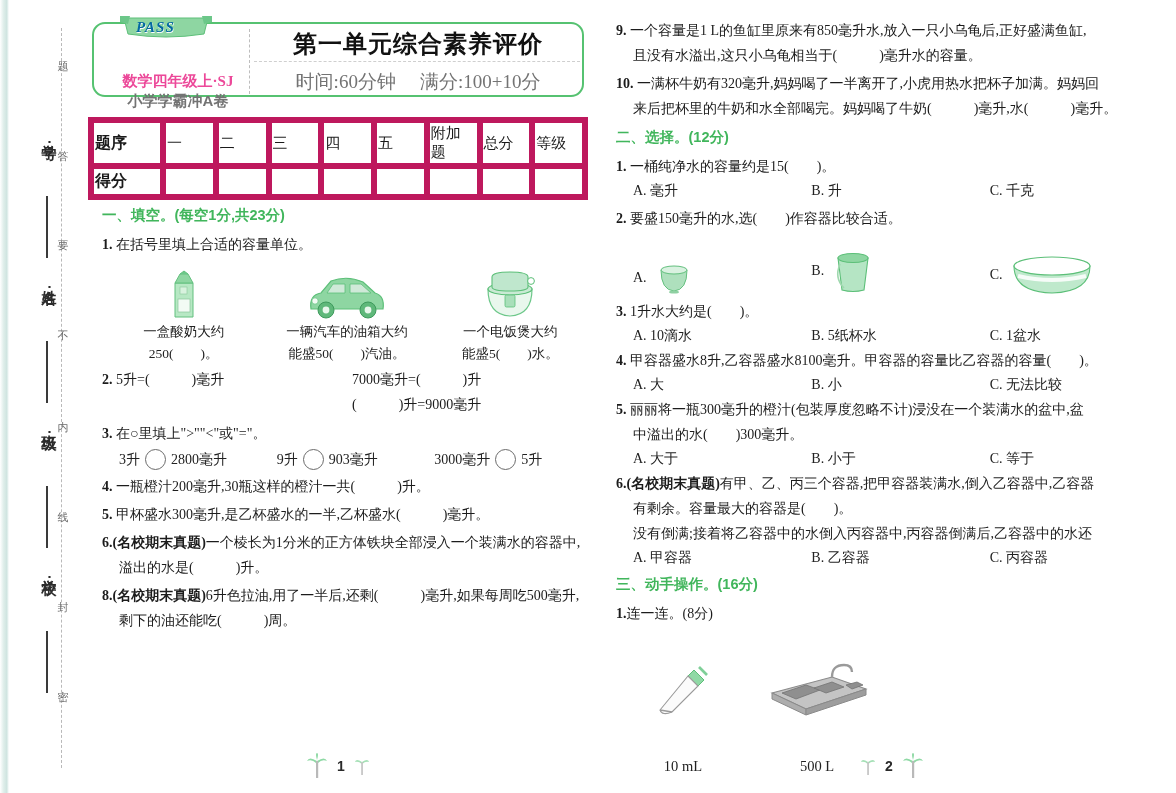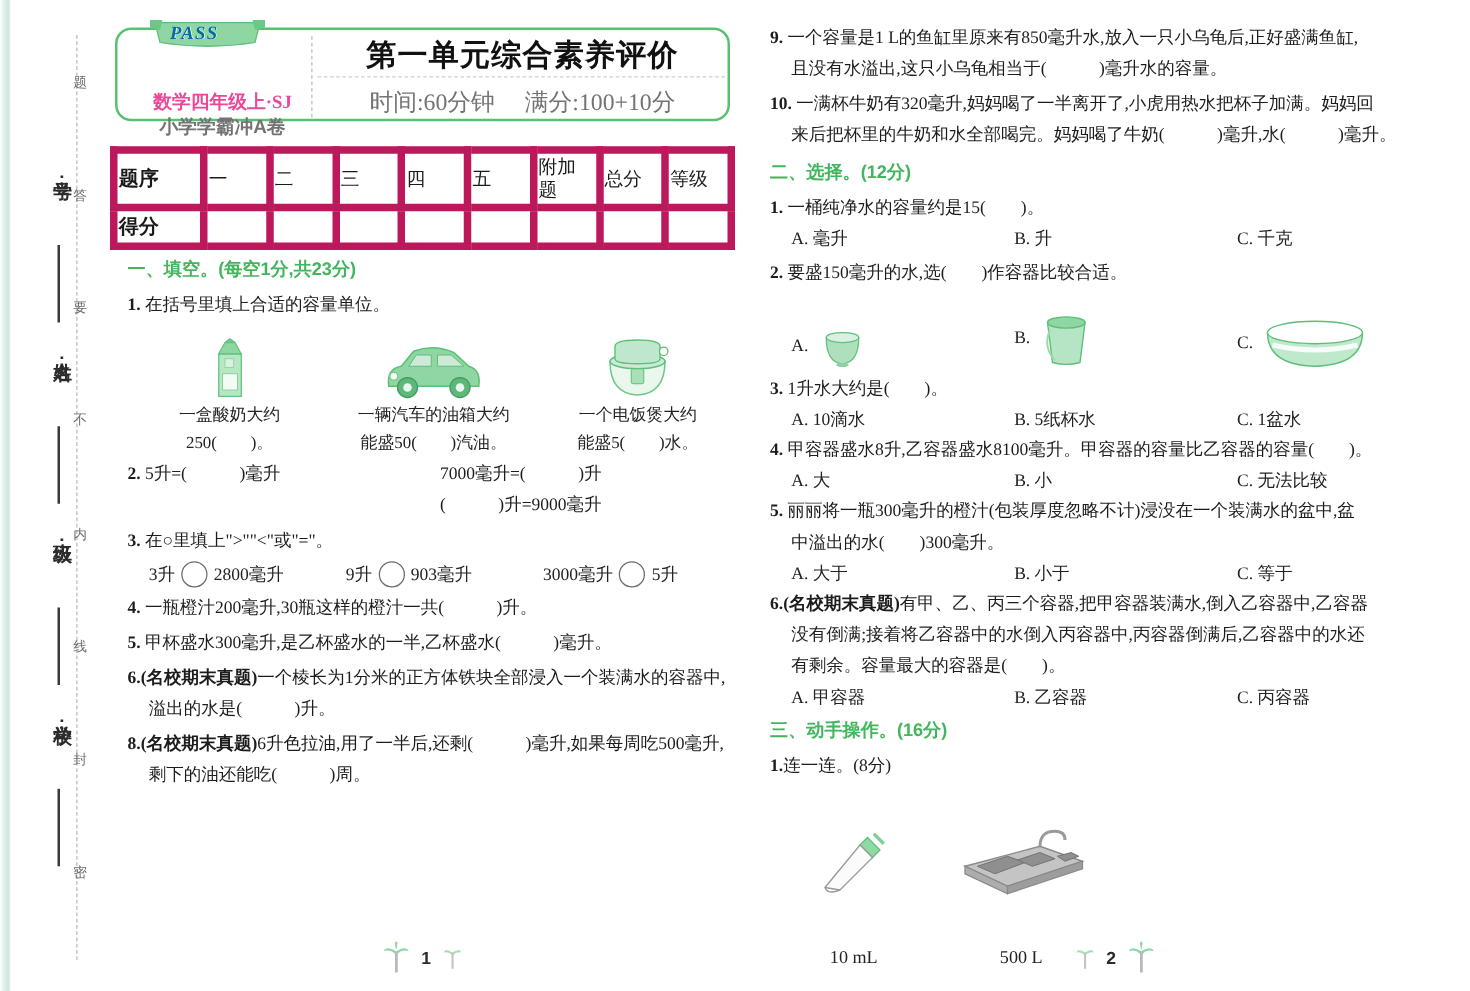--- a/index.html
+++ b/index.html
@@ -445,22 +445,22 @@
         <div class="indent">中溢出的水(　　)300毫升。</div>
       </div>
       <div class="opts">
         <div class="opt">A. 大于</div>
         <div class="opt">B. 小于</div>
         <div class="opt">C. 等于</div>
       </div>
 
       <div class="q">
         <span class="qn">6.</span><span class="bold-tag">(名校期末真题)</span><span>有甲、乙、丙三个容器,把甲容器装满水,倒入乙容器中,乙容器</span>
+        <div class="indent">有剩余。容量最大的容器是(　　)。</div>
         <div class="indent">没有倒满;接着将乙容器中的水倒入丙容器中,丙容器倒满后,乙容器中的水还</div>
-        <div class="indent">有剩余。容量最大的容器是(　　)。</div>
       </div>
       <div class="opts">
         <div class="opt">A. 甲容器</div>
         <div class="opt">B. 乙容器</div>
         <div class="opt">C. 丙容器</div>
       </div>
 
       <div class="sec-head" style="margin-top:8px;">
         <span>三、动手操作。</span><span class="pts">(16分)</span>
       </div>

